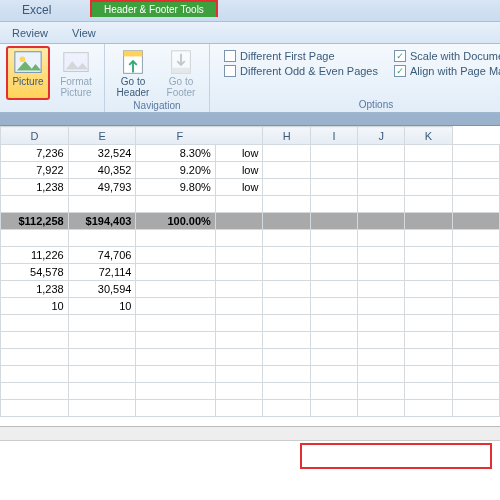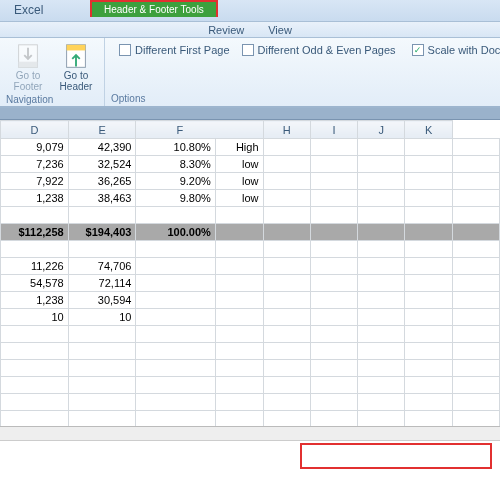--- a/index.html
+++ b/index.html
@@ -18,21 +18,21 @@
     height: 22px;
     background: linear-gradient(#d8e6f5, #c9dbef);
     border-bottom: 1px solid #a9bfd6;
     display: flex;
     align-items: flex-end;
     padding-left: 4px;
     position: relative;
   }
   .app-title {
     position: absolute;
-    left: 14px;
+    left: 22px;
     top: 3px;
     color: #3a5a7a;
     font-size: 12px;
   }
   .context-tab-group {
     position: absolute;
     left: 90px;
     top: 0;
     height: 22px;
     display: flex;
@@ -42,27 +42,26 @@
     background: #3da03d;
     color: #fff;
     font-size: 10px;
     padding: 2px 12px;
     border: 2px solid #e23030;
     border-bottom: none;
     text-align: center;
   }
   
   .tabrow {
-    height: 16px;
+    height: 22px;
     background: linear-gradient(#e9f1fa, #d8e6f5);
     display: flex;
     align-items: center;
     border-bottom: 1px solid #a9bfd6;
     position: relative;
-    justify-content: center;
   }
   .tab {
     padding: 3px 12px;
     color: #3a5a7a;
     cursor: pointer;
   }
   .context-tab-bottom {
     background: #f4f9fd;
     border: 2px solid #e23030;
     padding: 2px 22px;
@@ -77,20 +76,21 @@
     display: flex;
   }
   .rgroup {
     border-right: 1px solid #c0d2e4;
     padding: 2px 6px 0 6px;
     display: flex;
     flex-direction: column;
     justify-content: space-between;
   }
   .rgroup-label {
+    text-align: center;
     font-size: 10px;
     color: #5a7aa0;
     padding-bottom: 2px;
   }
   .rbuttons {
     display: flex;
     gap: 4px;
   }
   .bigbtn {
     width: 44px;
@@ -112,22 +112,22 @@
     margin-bottom: 1px;
   }
   .bigbtn .lbl {
     font-size: 10px;
     color: #3a5a7a;
     text-align: center;
     line-height: 1.05;
   }
   .checks {
     display: flex;
-    flex-direction: row;
-    gap: 12px;
+    flex-direction: column;
+    gap: 3px;
     padding: 4px 8px 0 8px;
   }
   .chk {
     display: flex;
     align-items: center;
     gap: 4px;
     color: #3a5a7a;
     white-space: nowrap;
   }
   .chkbox {
@@ -214,42 +214,66 @@
     <div class="context-tab-top">Header &amp; Footer Tools</div>
   </div>
 </div>
 
 <div class="tabrow">
   <div class="tab">Review</div>
   <div class="tab">View</div>
 </div>
 
 <div class="ribbon">
+  <div class="rgroup" style="border-left:none;">
+    <div class="rbuttons">
+      <div class="bigbtn highlight">
+        <span class="icon">
+          <svg viewBox="0 0 32 30">
+              <rect x="2" y="4" width="28" height="22" fill="#eaf3fb" stroke="#6a8db5"></rect>
+              <circle cx="10" cy="12" r="3" fill="#ffd35a"></circle>
+              <path d="M4 24 L13 14 L20 22 L24 17 L30 24 Z" fill="#6fb36f"></path>
+            </svg>
+        </span>
+        <span class="lbl">Picture</span>
+      </div>
+      <div class="bigbtn" style="opacity:.5">
+        <span class="icon">
+          <svg viewBox="0 0 32 30">
+              <rect x="3" y="5" width="26" height="20" fill="#eef" stroke="#999"></rect>
+              <path d="M5 23 L12 14 L18 21 L23 16 L29 23 Z" fill="#bbb"></path>
+            </svg>
+        </span>
+        <span class="lbl">Format Picture</span>
+      </div>
+    </div>
+    <div class="rgroup-label">&nbsp;</div>
+  </div>
 
   <div class="rgroup">
     <div class="rbuttons">
+      <div class="bigbtn">
+        <span class="icon">
+          <svg viewBox="0 0 32 30">
+              <rect x="6" y="3" width="20" height="24" fill="#fff" stroke="#89a"></rect>
+              <rect x="6" y="3" width="20" height="6" fill="#ffd35a"></rect>
+              <path d="M16 26 L16 14 M12 18 L16 14 L20 18" stroke="#3a7" fill="none" stroke-width="2"></path>
+            </svg>
+        </span>
+        <span class="lbl">Go to Header</span>
+      </div>
       <div class="bigbtn" style="opacity:.5">
         <span class="icon">
           <svg viewBox="0 0 32 30">
               <rect x="6" y="3" width="20" height="24" fill="#fff" stroke="#aaa"></rect>
               <rect x="6" y="21" width="20" height="6" fill="#ddd"></rect>
               <path d="M16 6 L16 18 M12 14 L16 18 L20 14" stroke="#999" fill="none" stroke-width="2"></path>
             </svg>
         </span>
         <span class="lbl">Go to Footer</span>
-      </div>
-      <div class="bigbtn">
-        <span class="icon">
-          <svg viewBox="0 0 32 30">
-              <rect x="6" y="3" width="20" height="24" fill="#fff" stroke="#89a"></rect>
-              <rect x="6" y="3" width="20" height="6" fill="#ffd35a"></rect>
-              <path d="M16 26 L16 14 M12 18 L16 14 L20 18" stroke="#3a7" fill="none" stroke-width="2"></path>
-            </svg>
-        </span>
-        <span class="lbl">Go to Header</span>
       </div>
     </div>
     <div class="rgroup-label">Navigation</div>
   </div>
 
   <div class="rgroup" style="flex:1">
     <div style="display:flex">
       <div class="checks">
         <label class="chk">
           <span class="chkbox"></span>
@@ -296,55 +320,44 @@
       <th colspan="2" style="text-align:left;padding-left:40px">F</th>
 
       <th>H</th>
       <th>I</th>
       <th>J</th>
       <th>K</th>
     </tr>
     </tbody>
       <tbody id="body1">
         <tr>
-          <td>9,079</td>
-          <td>42,390</td>
-          <td>10.80%</td>
-          <td class="textcell">High</td>
-          <td></td>
-          <td></td>
-          <td></td>
-          <td></td>
-          <td></td>
-        </tr>
-        <tr>
           <td>7,236</td>
           <td>32,524</td>
           <td>8.30%</td>
           <td class="textcell">low</td>
           <td></td>
           <td></td>
           <td></td>
           <td></td>
           <td></td>
         </tr>
         <tr>
           <td>7,922</td>
-          <td>36,265</td>
+          <td>40,352</td>
           <td>9.20%</td>
           <td class="textcell">low</td>
           <td></td>
           <td></td>
           <td></td>
           <td></td>
           <td></td>
         </tr>
         <tr>
           <td>1,238</td>
-          <td>38,463</td>
+          <td>49,793</td>
           <td>9.80%</td>
           <td class="textcell">low</td>
           <td></td>
           <td></td>
           <td></td>
           <td></td>
           <td></td>
         </tr>
       </tbody>
     <tbody>

